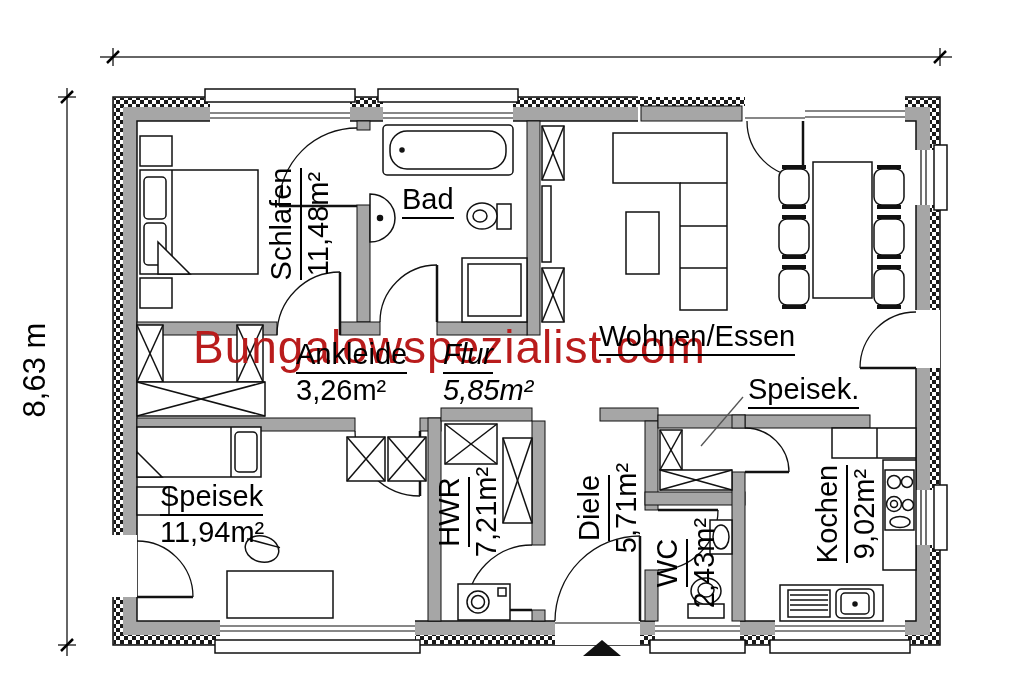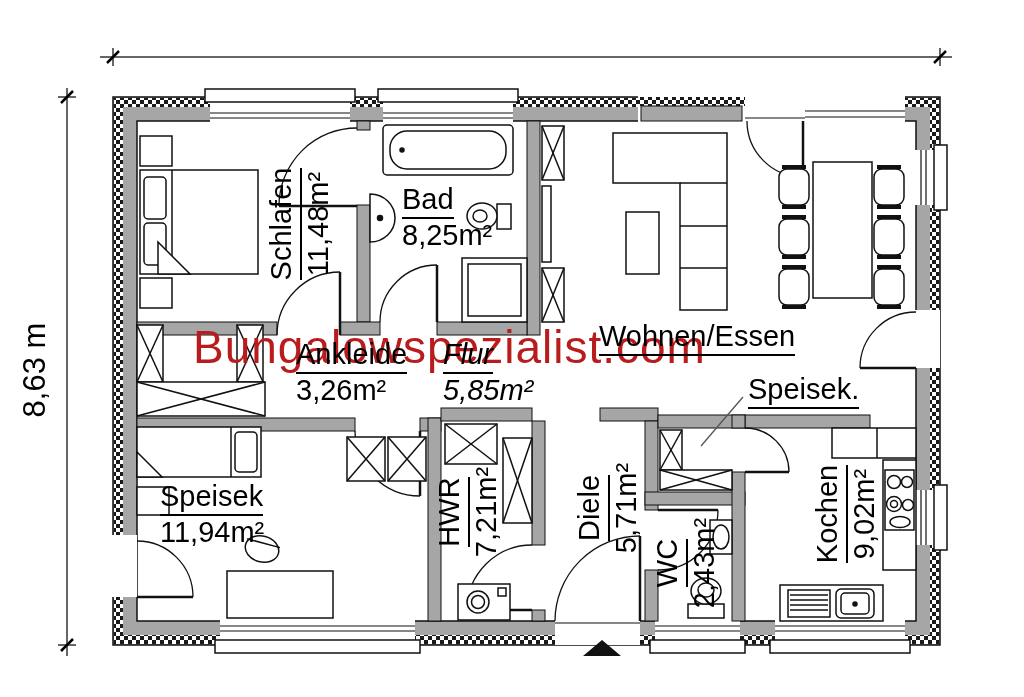--- a/index.html
+++ b/index.html
@@ -366,21 +366,20 @@
 <div id="watermark">Bungalowspezialist.com</div>
 
 <div class="dim-label" id="dim-left" style="left:-30px;top:352px;width:130px;height:36px;">8,63 m</div>
 
 <div class="room-label rot" style="left:205px;top:178px;width:190px;height:92px;">
   <span class="rname">Schlafen</span>
   <span class="rarea">11,48m²</span>
 </div>
 <div class="room-label" style="left:402px;top:183px;">
   <span class="rname">Bad</span>
-  <span class="rarea">8,25m²</span>
 </div>
 <div class="room-label" style="left:575px;top:320px;margin-left:24px;">
   <span class="rname">Wohnen/Essen</span>
 </div>
 <div class="room-label" style="left:296px;top:338px;">
   <span class="rname">Ankleide</span>
   <span class="rarea">3,26m²</span>
 </div>
 <div class="room-label" style="left:443px;top:338px;font-style:italic;">
   <span class="rname">Flur</span>

